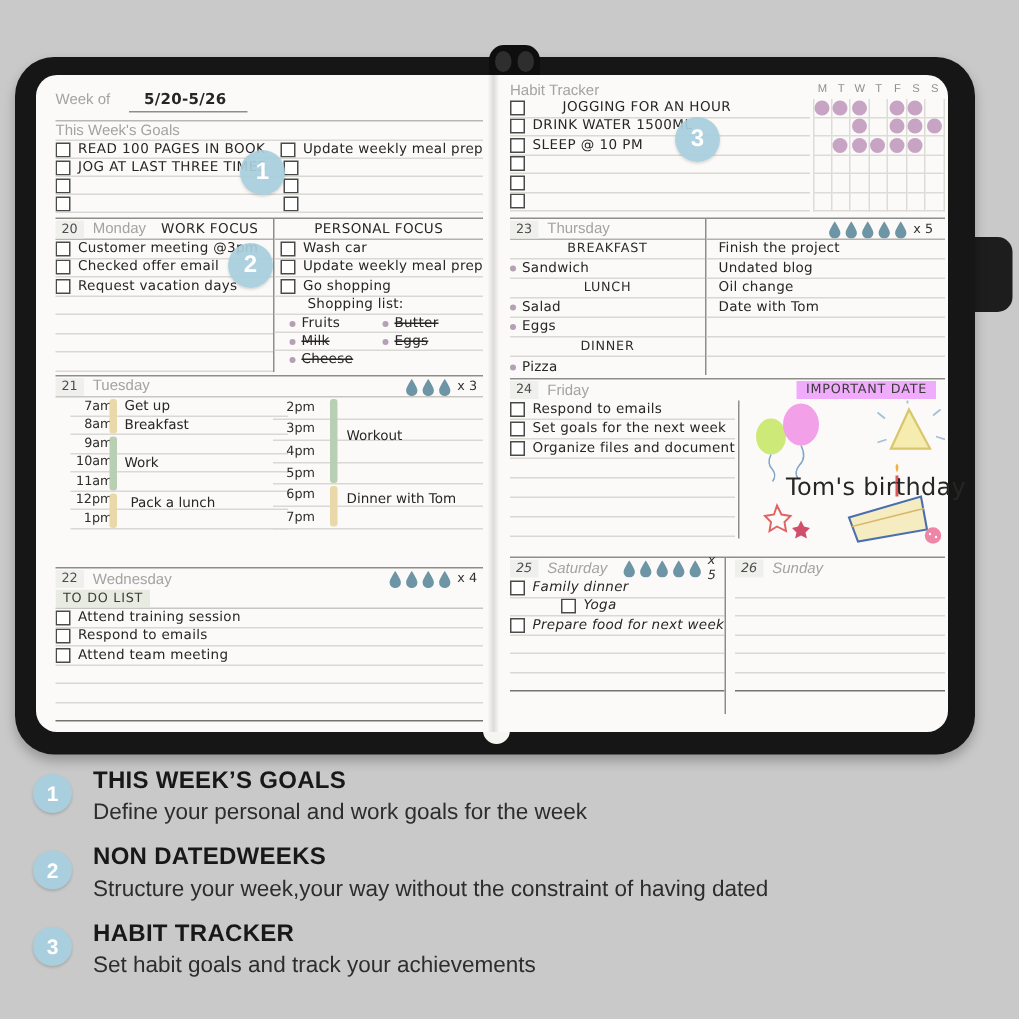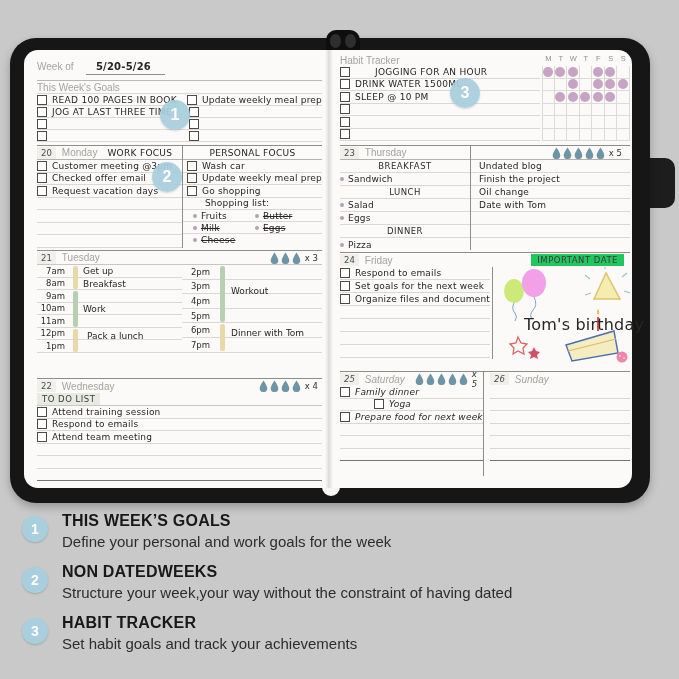--- a/index.html
+++ b/index.html
@@ -43,21 +43,21 @@
   .gcell:first-child{border-left:1px solid #dcdbd7;}
   .gdot{width:10px;height:10px;border-radius:50%;background:#c7a4c4;}
   
   .time{display:inline-block;width:28px;text-align:right;margin-right:4px;font-family:"DejaVu Sans",sans-serif;font-size:8.5px;color:#2c2c2a;flex:none;}
   .bar{position:absolute;width:5px;border-radius:2px;}
   .bar.tan{background:#e9d9a8;}
   .bar.green{background:#b9cfb4;}
   .evt{position:absolute;font-family:"DejaVu Sans",sans-serif;font-size:9px;color:#262624;white-space:nowrap;}
   
   .todo-tag{display:inline-block;background:#e7ebe2;color:#3c3c3a;font-family:"DejaVu Sans",sans-serif;font-size:8.5px;padding:1px 5px;letter-spacing:.5px;}
-  .imp-tag{position:absolute;right:6px;top:1px;background:#22c55e;color:#3a3a38;font-family:"DejaVu Sans",sans-serif;font-size:8.5px;padding:1px 6px;letter-spacing:.5px;}
+  .imp-tag{position:absolute;right:6px;top:1px;background:#f0abfc;color:#3a3a38;font-family:"DejaVu Sans",sans-serif;font-size:8.5px;padding:1px 6px;letter-spacing:.5px;}
   
   .features{position:absolute;left:22px;top:512px;width:645px;}
   .feat{display:flex;margin-bottom:13px;}
   .fbadge{width:26px;height:26px;border-radius:50%;background:#a9cfdf;color:#fff;font-weight:bold;font-size:14px;
           display:flex;align-items:center;justify-content:center;margin:4px 14px 0 0;flex:none;box-shadow:0 1px 2px rgba(0,0,0,.18);}
   .ftitle{font-size:16px;font-weight:bold;color:#181818;letter-spacing:.2px;}
   .fdesc{font-size:15px;color:#2d2d2d;margin-top:3px;}
   .meal-h{width:100%;text-align:center;font-family:"DejaVu Sans",sans-serif;font-size:8.5px;color:#2c2c2a;letter-spacing:.5px;}
 </style>
 </head>
@@ -215,21 +215,21 @@
               </svg>
               <svg class="drop" width="9" height="12" viewBox="0 0 10 13">
                 <path d="M5 .5C5 .5.8 6.6.8 9a4.2 4.2 0 0 0 8.4 0C9.2 6.6 5 .5 5 .5Z" fill="#6e95a5"></path>
               </svg>
             </span>
           <span class="xlabel">x 3</span>
         </span>
       </div>
       <div style="position:relative;height:88px;">
 
-        <div style="position:absolute;left:0;top:0;width:145px;">
+        <div style="position:absolute;left:10px;top:0;width:145px;">
           <div class="row" style="height:12.5px;">
               <span class="time">7am</span>
             </div>
           <div class="row" style="height:12.5px;">
               <span class="time">8am</span>
             </div>
           <div class="row" style="height:12.5px;">
               <span class="time">9am</span>
             </div>
           <div class="row" style="height:12.5px;">
@@ -499,24 +499,24 @@
                     <path d="M5 .5C5 .5.8 6.6.8 9a4.2 4.2 0 0 0 8.4 0C9.2 6.6 5 .5 5 .5Z" fill="#6e95a5"></path>
                   </svg>
                   <svg class="drop" width="9" height="12" viewBox="0 0 10 13">
                     <path d="M5 .5C5 .5.8 6.6.8 9a4.2 4.2 0 0 0 8.4 0C9.2 6.6 5 .5 5 .5Z" fill="#6e95a5"></path>
                   </svg>
                 </span>
               <span class="xlabel">x 5</span>
             </span>
           </div>
           <div class="row" style="height:13px;padding-left:8px;">
+              <span class="hand">Finish the project</span>
+            </div>
+          <div class="row" style="height:13px;padding-left:8px;">
               <span class="hand">Undated blog</span>
-            </div>
-          <div class="row" style="height:13px;padding-left:8px;">
-              <span class="hand">Finish the project</span>
             </div>
           <div class="row" style="height:13px;padding-left:8px;">
               <span class="hand">Oil change</span>
             </div>
           <div class="row" style="height:13px;padding-left:8px;">
               <span class="hand">Date with Tom</span>
             </div>
           <div class="row" style="height:13px;"></div>
           <div class="row" style="height:13px;"></div>
           <div class="row" style="height:13px;border-bottom:none;"></div>

